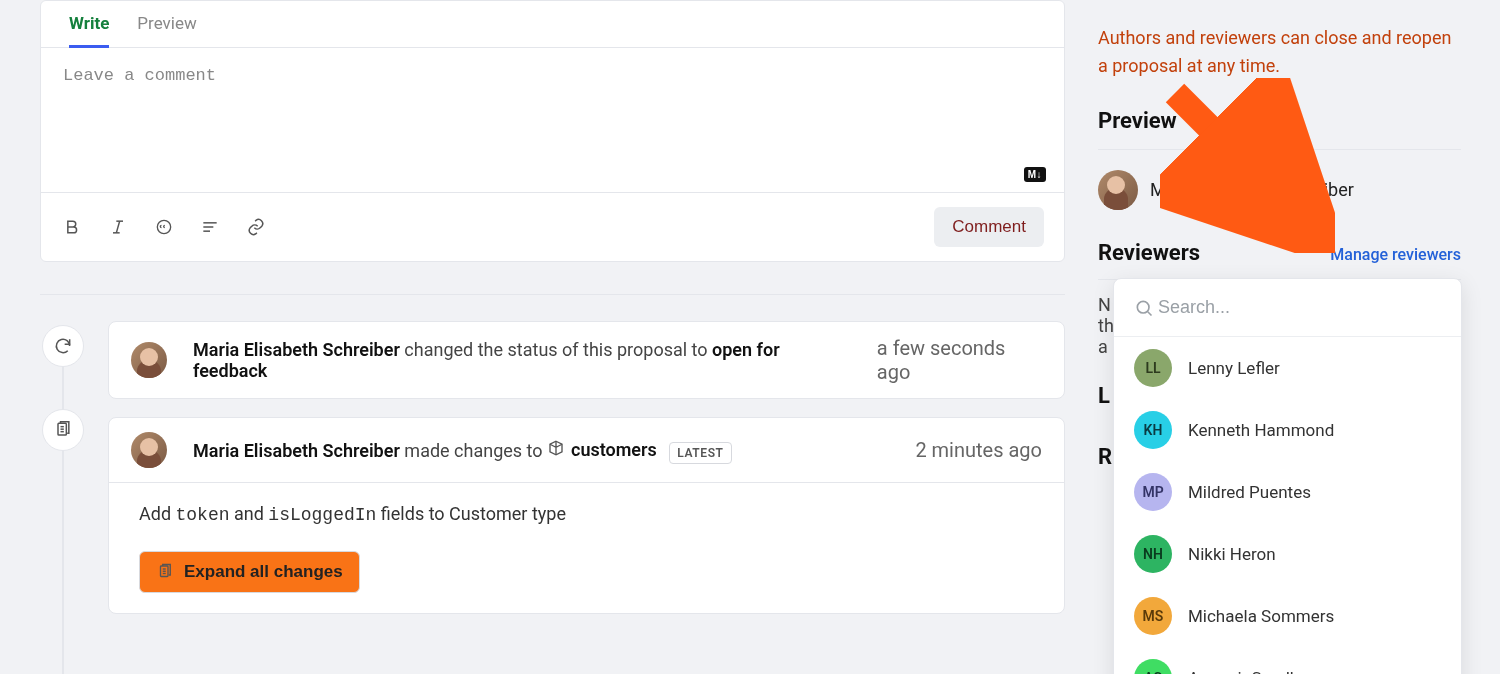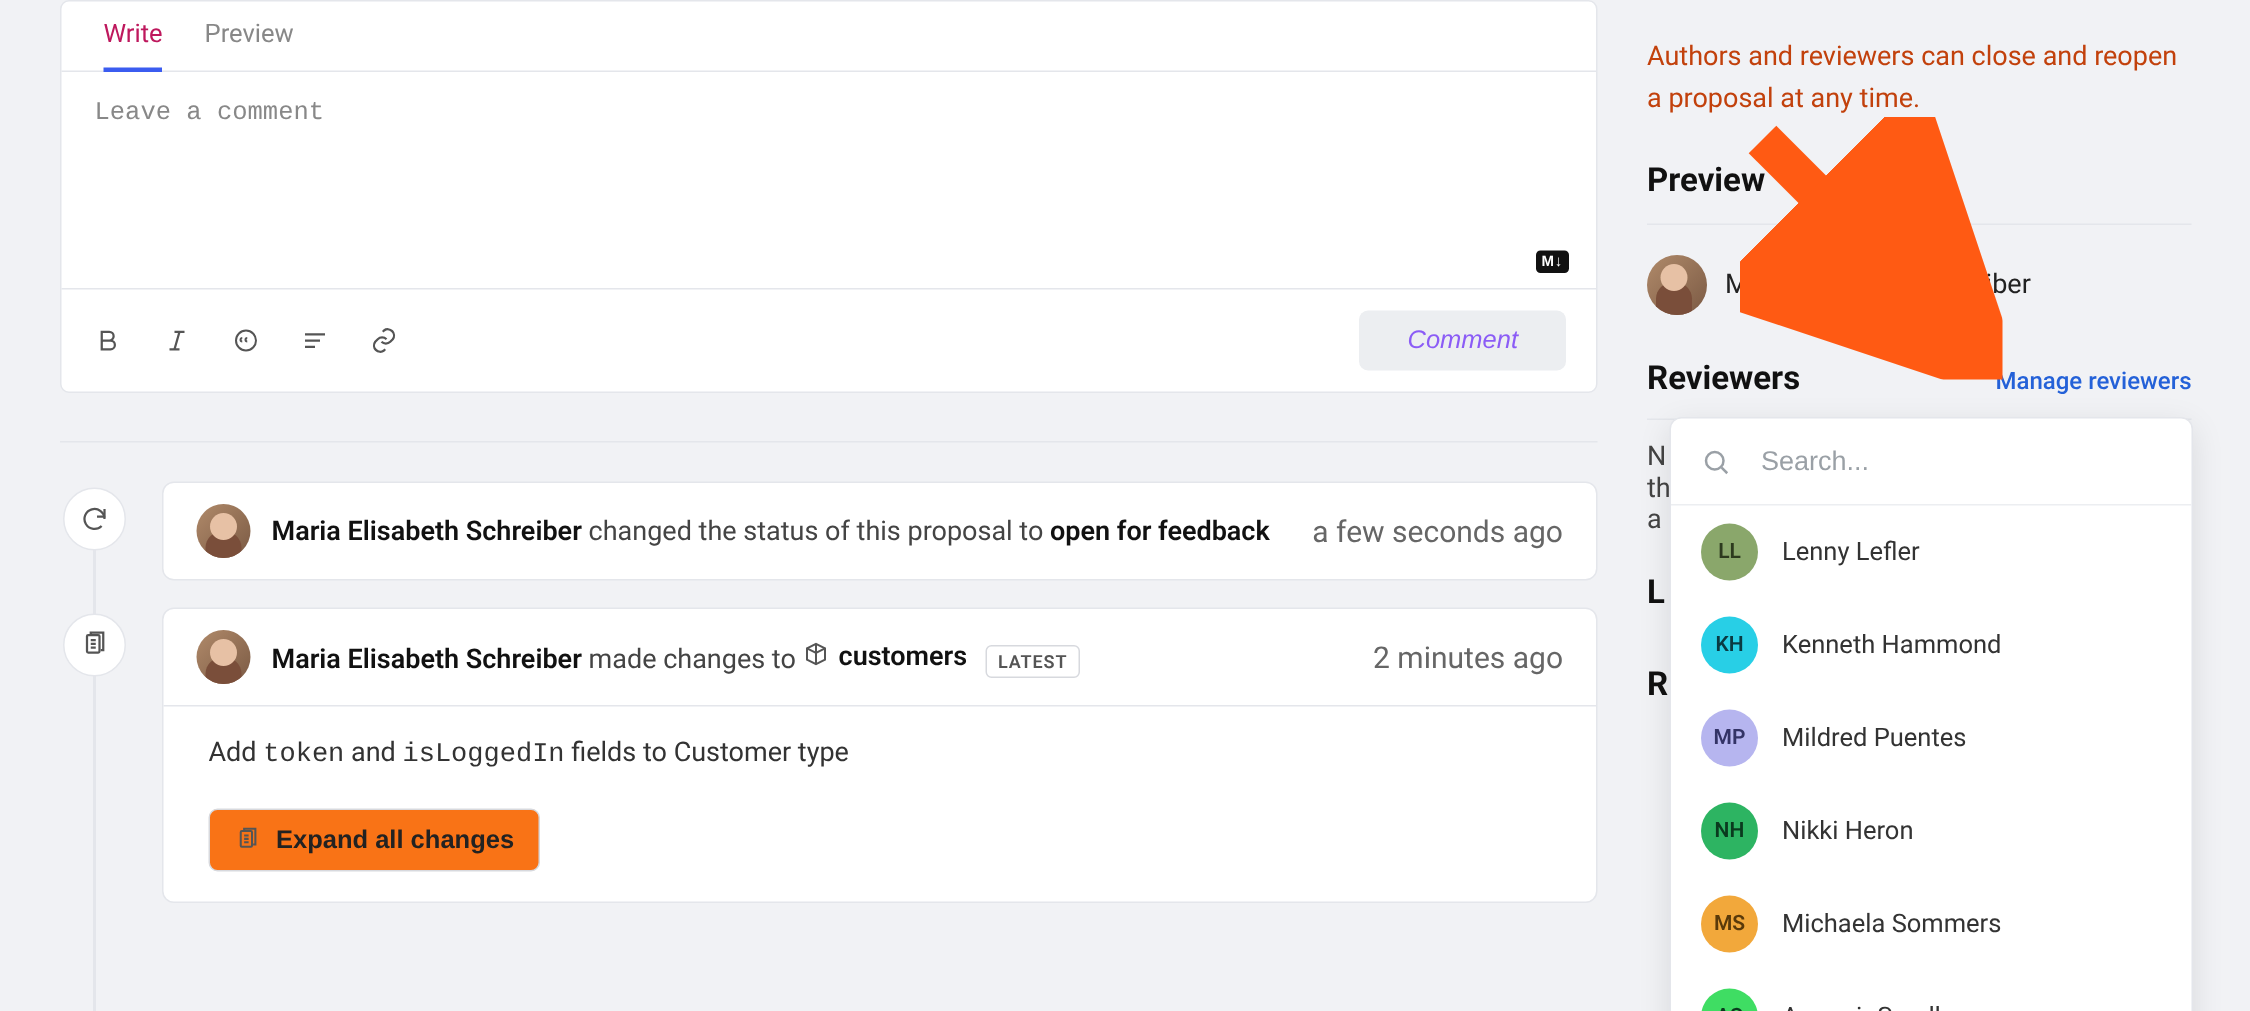--- a/index.html
+++ b/index.html
@@ -38,22 +38,22 @@
     padding: 0 28px;
     border-bottom: 1px solid #e4e6eb;
   }
   .cb-tab {
     padding: 12px 0;
     font-size: 17px;
     color: #888;
     cursor: pointer;
   }
   .cb-tab.active {
-    color: #be185d;
-    font-weight: 400;
+    color: #15803d;
+    font-weight: 700;
     border-bottom: 3px solid #3b5cf0;
     margin-bottom: -1px;
   }
   .cb-textarea-wrap {
     position: relative;
     padding: 18px 22px 50px 22px;
   }
   .cb-textarea {
     width: 100%;
     border: none;
@@ -92,26 +92,25 @@
     display: flex;
     align-items: center;
     justify-content: center;
     cursor: pointer;
   }
   .spacer { flex: 1; }
   .comment-btn {
     background: #eceef1;
     border: none;
     border-radius: 6px;
-    padding: 10px 32px;
+    padding: 10px 18px;
     font-size: 17px;
-    color: #8b5cf6;
+    color: #7f1d1d;
     cursor: pointer;
     font-weight: 500;
-    font-style: italic;
   }
 
   
   .hr {
     border: none;
     border-top: 1px solid #e4e6eb;
     margin: 32px 0 26px 0;
   }
 
   
@@ -149,21 +148,21 @@
   .event-card {
     background: #fff;
     border: 1px solid #e4e6eb;
     border-radius: 8px;
     margin-bottom: 18px;
   }
   .ev-head {
     display: flex;
     align-items: center;
     padding: 14px 22px;
-    gap: 14px;
+    gap: 26px;
     font-size: 18px;
     color: #444;
   }
   .avatar {
     width: 36px;
     height: 36px;
     border-radius: 50%;
     background: linear-gradient(135deg,#b08a6a 0%, #7b5a44 100%);
     flex-shrink: 0;
     overflow: hidden;
@@ -287,21 +286,21 @@
     width: 349px;
     background: #fff;
     border: 1px solid #e4e6eb;
     border-radius: 8px;
     box-shadow: 0 6px 22px rgba(0,0,0,0.10);
     overflow: hidden;
   }
   .pop-search {
     display: flex;
     align-items: center;
-    gap: 20px;
+    gap: 4px;
     padding: 18px 20px;
     border-bottom: 1px solid #eceef1;
   }
   .pop-search input {
     flex:1;
     border:none;
     outline:none;
     font-size: 18px;
     color:#222;
   }

